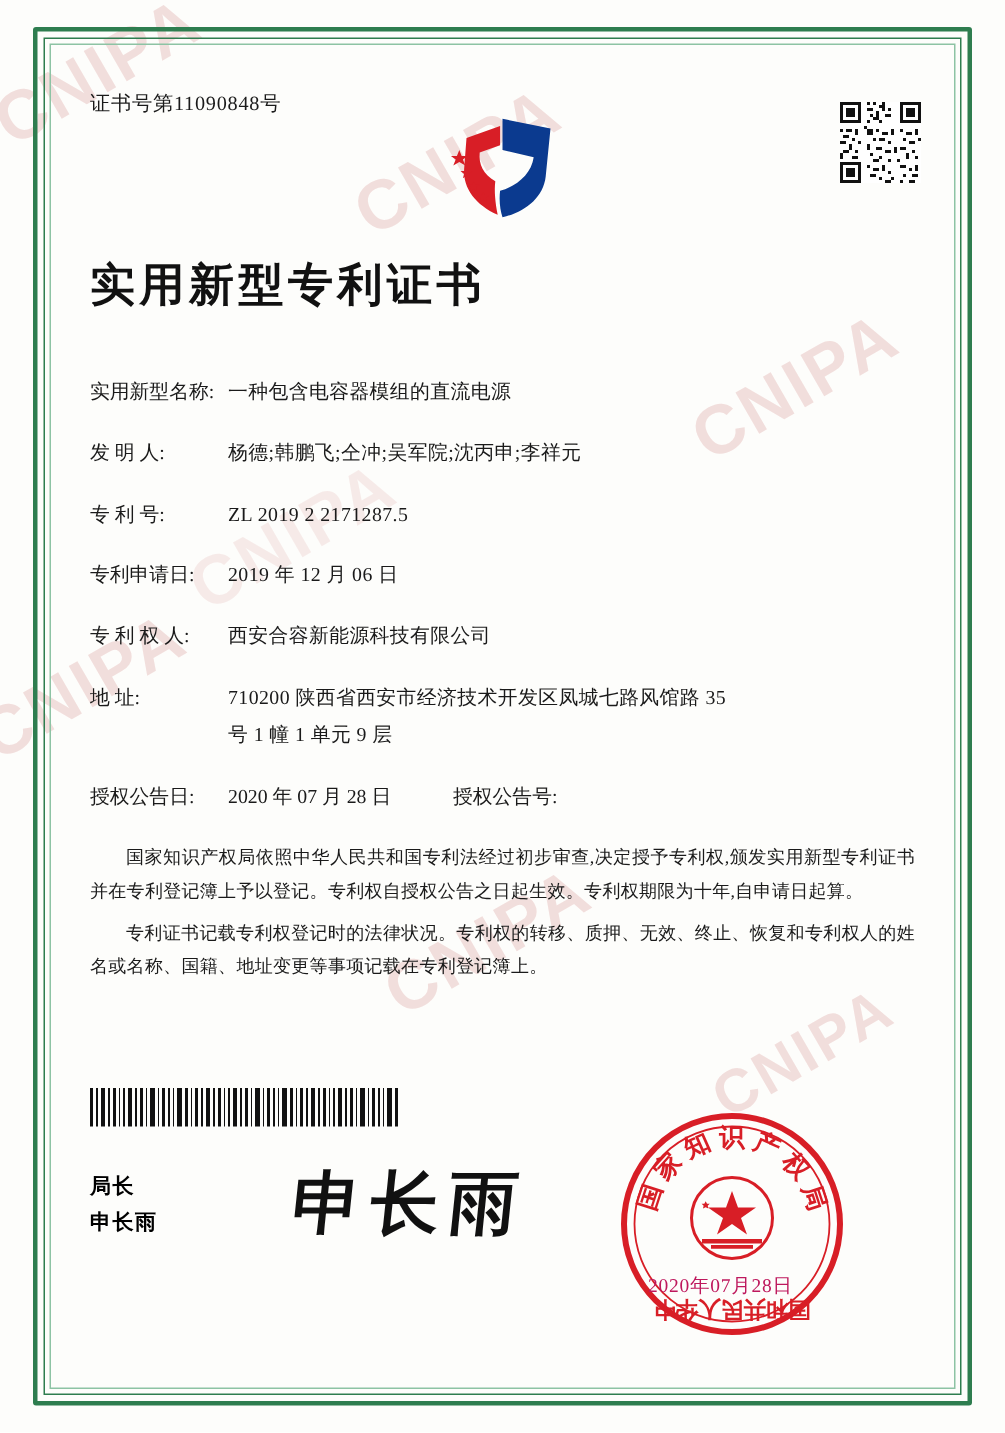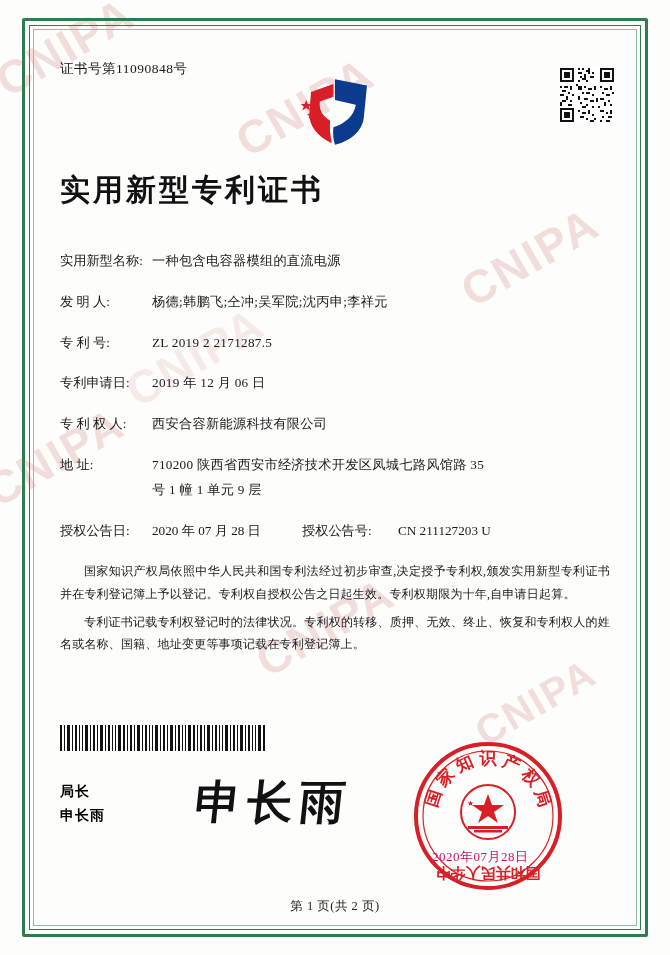--- a/index.html
+++ b/index.html
@@ -344,21 +344,20 @@
         <div class="field-value">
           <span>710200 陕西省西安市经济技术开发区凤城七路风馆路 35</span>
           <span class="line2">号 1 幢 1 单元 9 层</span>
         </div>
       </div>
 
       <div class="row-inline">
         <div class="half-label">授权公告日:</div>
         <div class="half-value">2020 年 07 月 28 日</div>
         <div class="half-label2">授权公告号:</div>
-        <div class="half-value2">CN 211127203 U</div>
       </div>
 
     </div>
 
     <div class="para">国家知识产权局依照中华人民共和国专利法经过初步审查,决定授予专利权,颁发实用新型专利证书并在专利登记簿上予以登记。专利权自授权公告之日起生效。专利权期限为十年,自申请日起算。</div>
     <div class="para">专利证书记载专利权登记时的法律状况。专利权的转移、质押、无效、终止、恢复和专利权人的姓名或名称、国籍、地址变更等事项记载在专利登记簿上。</div>
 
   </div>
 
   <div class="barcode">
@@ -452,15 +451,14 @@
         <g fill="#d81e26">
           <polygon points="-19,-13 -17,-9 -13,-9 -16,-6 -15,-2 -19,-4 -23,-2 -22,-6 -25,-9 -21,-9" transform="scale(.45) translate(-20,-12)"></polygon>
         </g>
         <rect x="-20" y="14" width="40" height="3" fill="#d81e26"></rect>
         <rect x="-14" y="18" width="28" height="2.5" fill="#d81e26"></rect>
       </g>
     </svg>
   </div>
   <div class="seal-date">2020年07月28日</div>
 
-  <div class="footer">第 1 页(共 2 页)</div>
 
 </div>
 
 </body></html>

